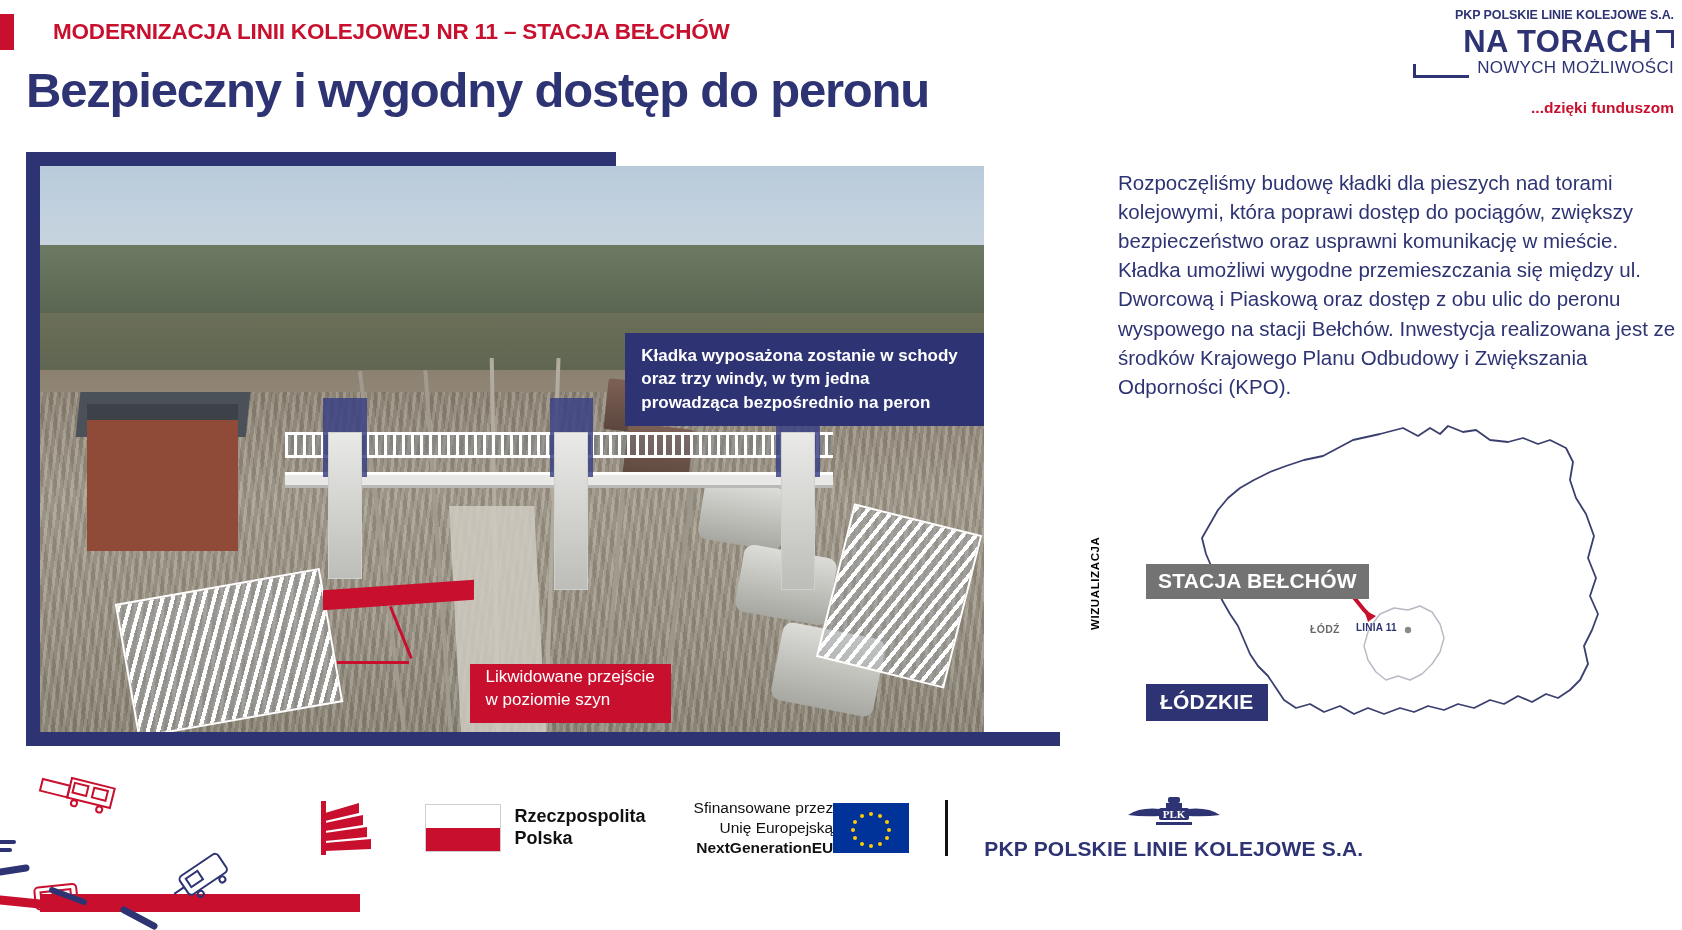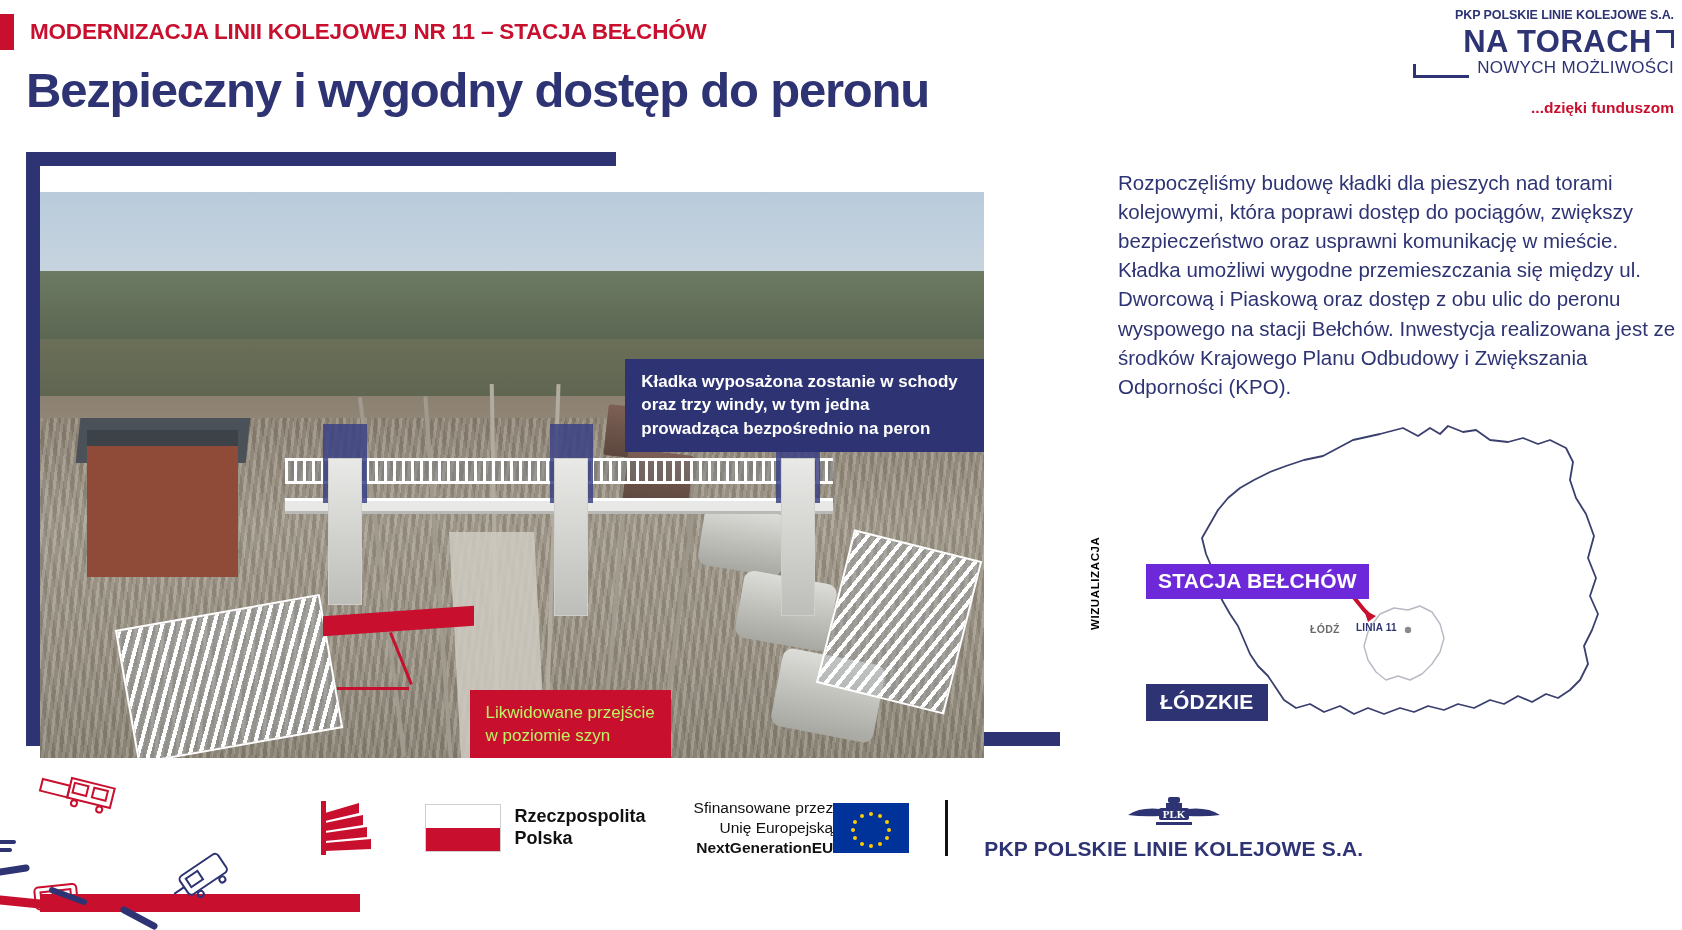--- a/index.html
+++ b/index.html
@@ -5,21 +5,21 @@
   * { box-sizing: border-box; margin: 0; padding: 0; }
   html, body { width: 1682px; height: 930px; overflow: hidden; }
   body {
     font-family: "Liberation Sans", sans-serif;
     background: #ffffff;
     position: relative;
   }
 
   
   .header { position: absolute; left: 0; top: 0; width: 1100px; height: 140px; }
-  .kicker-row { position: absolute; left: 0; top: 14px; display: flex; align-items: center; }
+  .kicker-row { position: absolute; left: 0; top: 14px; display: flex; align-items: center; gap: 23px; }
   .kicker-bar { width: 14px; height: 36px; background: #C8102E; }
   .kicker-text {
     margin-left: 16px;
     color: #C8102E;
     font-size: 22.5px;
     font-weight: bold;
     letter-spacing: -0.2px;
     white-space: nowrap;
   }
   .headline {
@@ -57,21 +57,21 @@
   }
   .brand-slogan { margin-top: 16px; color: #C8102E; font-size: 15.5px; font-weight: bold; line-height: 1.28; }
 
   
   .photo-wrap { position: absolute; left: 26px; top: 152px; width: 1062px; height: 600px; }
   .photo-navy-top { position: absolute; left: 0; top: 0; width: 590px; height: 14px; background: #2E3473; }
   .photo-navy-left { position: absolute; left: 0; top: 0; width: 14px; height: 594px; background: #2E3473; }
   .photo-navy-bottom { position: absolute; left: 0; top: 580px; width: 1034px; height: 14px; background: #2E3473; }
   .photo {
     position: absolute; left: 14px; top: 14px; width: 944px; height: 566px;
-    overflow: hidden; background: #9fb2c4; margin-top: 26px;
+    overflow: hidden; background: #9fb2c4;
   }
 
   
   .sky { position: absolute; left: 0; top: 0; width: 100%; height: 20%;
          background: linear-gradient(#b9cbdb, #cdd8e1); }
   .treeline { position: absolute; left: 0; top: 14%; width: 100%; height: 16%;
          background: linear-gradient(#6d7a63, #55604c); }
   .treeline2 { position: absolute; left: 0; top: 26%; width: 100%; height: 12%;
          background: linear-gradient(#6b6f58, #5d6450); }
   .ground { position: absolute; left: 0; top: 36%; width: 100%; height: 64%;
@@ -137,22 +137,22 @@
 
   .callout-navy {
     position: absolute; left: 62%; top: 29.5%;
     background: #2E3473; color: #fff;
     padding: 11px 14px 12px 16px;
     font-size: 17px; font-weight: bold; line-height: 1.38;
     max-width: 380px;
   }
   .callout-red {
     position: absolute; left: 45.5%; top: 88%;
-    background: #C8102E; color: #bef264;
-    padding: 12px 16px 11px 16px;
+    background: #C8102E; color: #ffffff;
+    padding: 2px 16px 11px 16px;
     font-size: 17px; font-weight: normal; line-height: 1.35;
   }
 
   .vizualizacja {
     position: absolute; left: 1089px; top: 630px;
     color: #000; font-size: 11.5px; font-weight: bold; letter-spacing: .6px;
     transform: rotate(-90deg); transform-origin: left top;
     white-space: nowrap;
   }
 
@@ -162,21 +162,21 @@
   .rightcol { position: absolute; left: 1118px; top: 168px; width: 560px; }
   .body-text {
     color: #2E3473; font-size: 20.5px; line-height: 1.42; font-weight: normal;
   }
 
   
   .map { position: absolute; left: 1118px; top: 418px; width: 560px; height: 340px; }
   .map svg { position: absolute; left: 0; top: 0; }
   .map-label-station {
     position: absolute; left: 28px; top: 146px;
-    background: #6d28d9; color: #fff; font-size: 21px; font-weight: bold;
+    background: #737373; color: #fff; font-size: 21px; font-weight: bold;
     padding: 5px 12px 6px 12px; letter-spacing: .2px;
   }
   .map-label-linia {
     position: absolute; left: 238px; top: 204px;
     color: #2E3473; font-size: 10px; font-weight: bold; letter-spacing: .2px;
   }
   .map-label-lodz {
     position: absolute; left: 192px; top: 205px;
     color: #6a6a6a; font-size: 10.5px; font-weight: bold; letter-spacing: .3px;
   }

